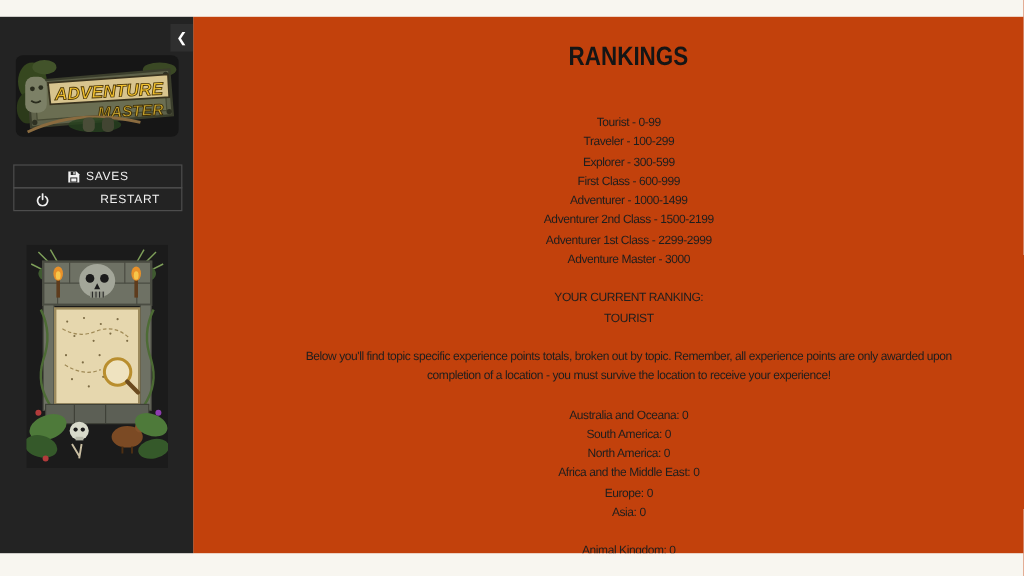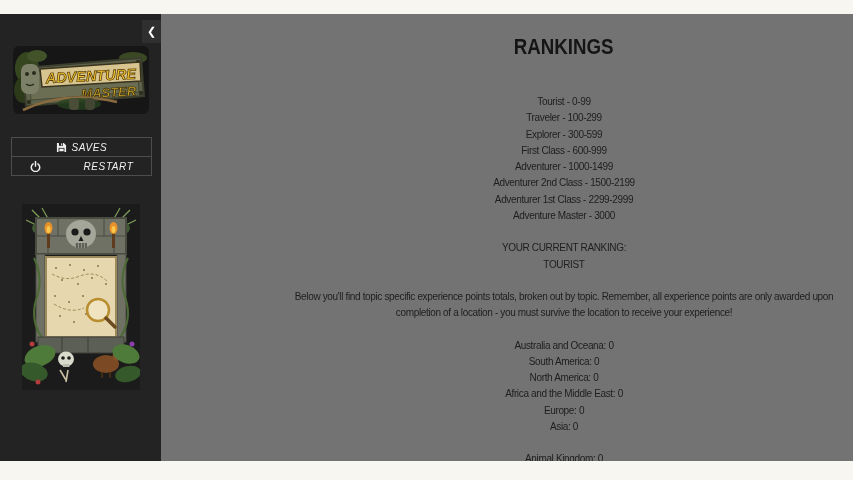--- a/index.html
+++ b/index.html
@@ -51,34 +51,33 @@
     justify-content:center;
     width:100%;
     height:20px;
     background:transparent;
     border:1px solid #4d4d4d;
     color:#f0f0f0;
     font-size:10px;
     letter-spacing:.6px;
     font-family:"Liberation Sans","DejaVu Sans",sans-serif;
     cursor:pointer;
-    font-style:italic;
   }
   .side-btn + .side-btn { margin-top:-1px;gap:38px; }
   .side-btn .b-icon { margin-right:5px; display:inline-flex; }
   .art-wrap {
     margin:28px auto 0;
     width:118px; height:186px;
   }
   
   .main {
     flex:1;
     height:447px;
-    background:#737373;
-    padding:20px 0 0 120px;
+    background:#c2410c;
+    padding:20px 0 0 80px;
     overflow:hidden;
   }
   .inner {
     width:566px;
     text-align:center;
   }
   .title-line { line-height:26px; }
   .title-text {
     display:inline-block;
     transform:scaleX(.85);

